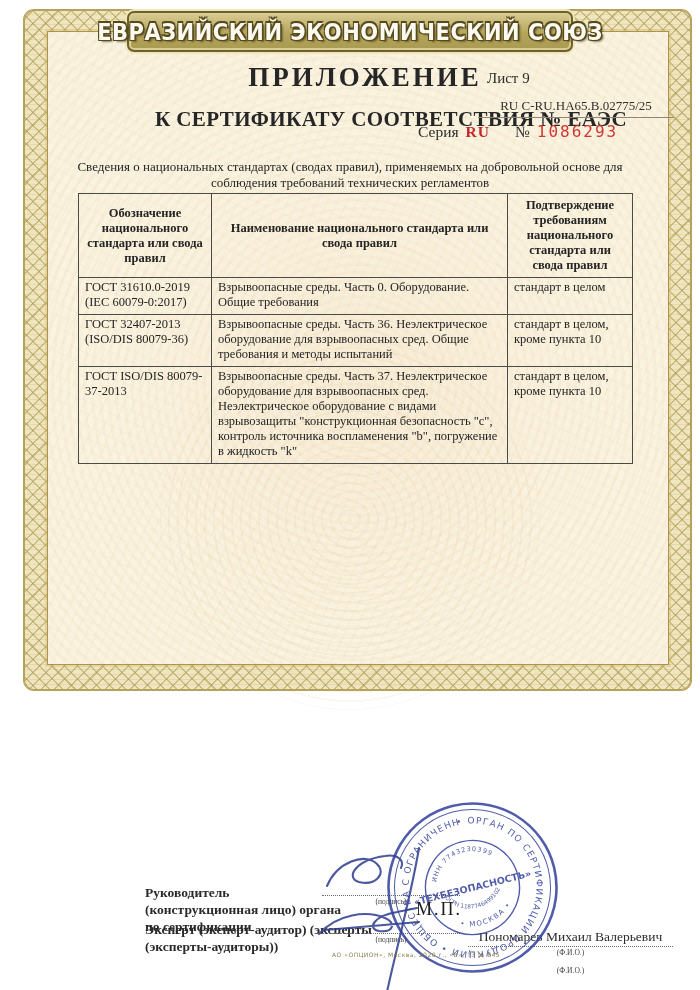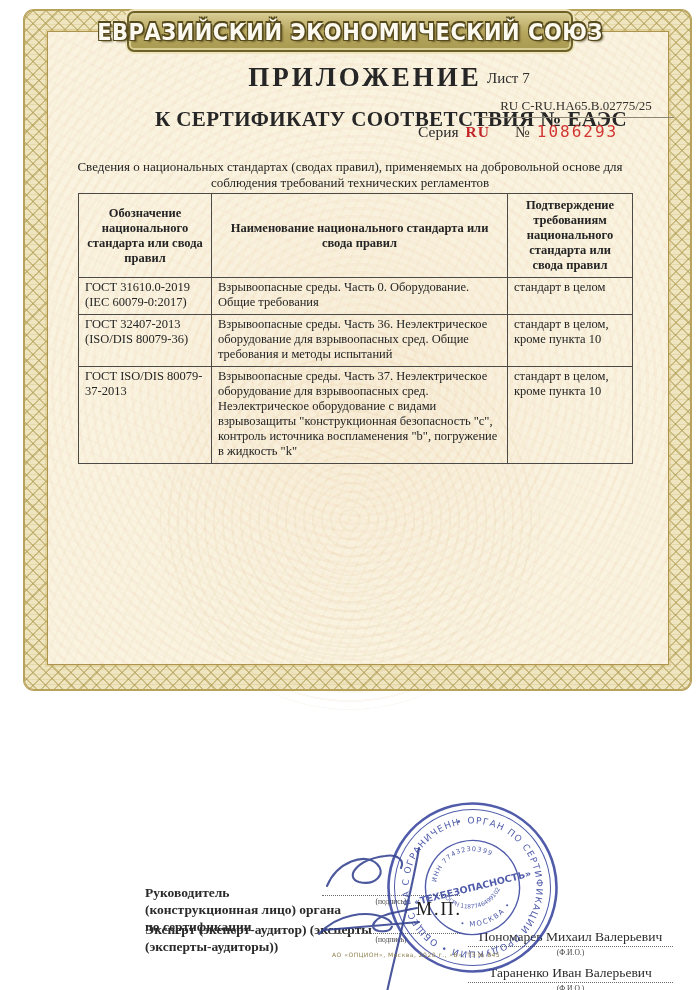--- a/index.html
+++ b/index.html
@@ -100,21 +100,21 @@
 <div class="page">
   <div class="lattice"></div>
   <div class="interior"></div>
   <div class="rosette"></div>
 
   <div class="banner">
     <span class="banner-text">ЕВРАЗИЙСКИЙ ЭКОНОМИЧЕСКИЙ СОЮЗ</span>
   </div>
 
   <div class="doc-title">ПРИЛОЖЕНИЕ</div>
-  <div class="sheet">Лист 7</div>
+  <div class="sheet">Лист 9</div>
 
   <div class="cert-label">К СЕРТИФИКАТУ СООТВЕТСТВИЯ № ЕАЭС</div>
   <div class="cert-number">RU С-RU.НА65.В.02775/25</div>
 
   <div class="series-line">
     <span>Серия</span>
     <span class="series-value">RU</span>
     <span class="number-sign">№</span>
     <span class="number-value">1086293</span>
   </div>
@@ -163,21 +163,20 @@
   <div class="sigline sl2">
     <div class="line"></div>
     <div class="cap">(подпись)</div>
   </div>
 
   <div class="fio fio1">
     <div class="name">Пономарев Михаил Валерьевич</div>
     <div class="cap">(Ф.И.О.)</div>
   </div>
   <div class="fio fio2">
-    <div class="name">Тараненко Иван Валерьевич</div>
     <div class="cap">(Ф.И.О.)</div>
   </div>
 
   <svg class="stamp" viewBox="0 0 175 175">
     <defs>
       <path id="ringPath" d="M 87.5 23.5 a 64 64 0 1 1 -0.01 0" fill="none"></path>
       <path id="innPath" d="M 51 87.5 a 36.5 36.5 0 1 1 73 0" fill="none"></path>
       <path id="ogrnPath" d="M 54 80 a 34 34 0 0 0 67 0" fill="none"></path>
       <path id="cityPath" d="M 39 84 a 49 49 0 0 0 97 0" fill="none"></path>
     </defs>

